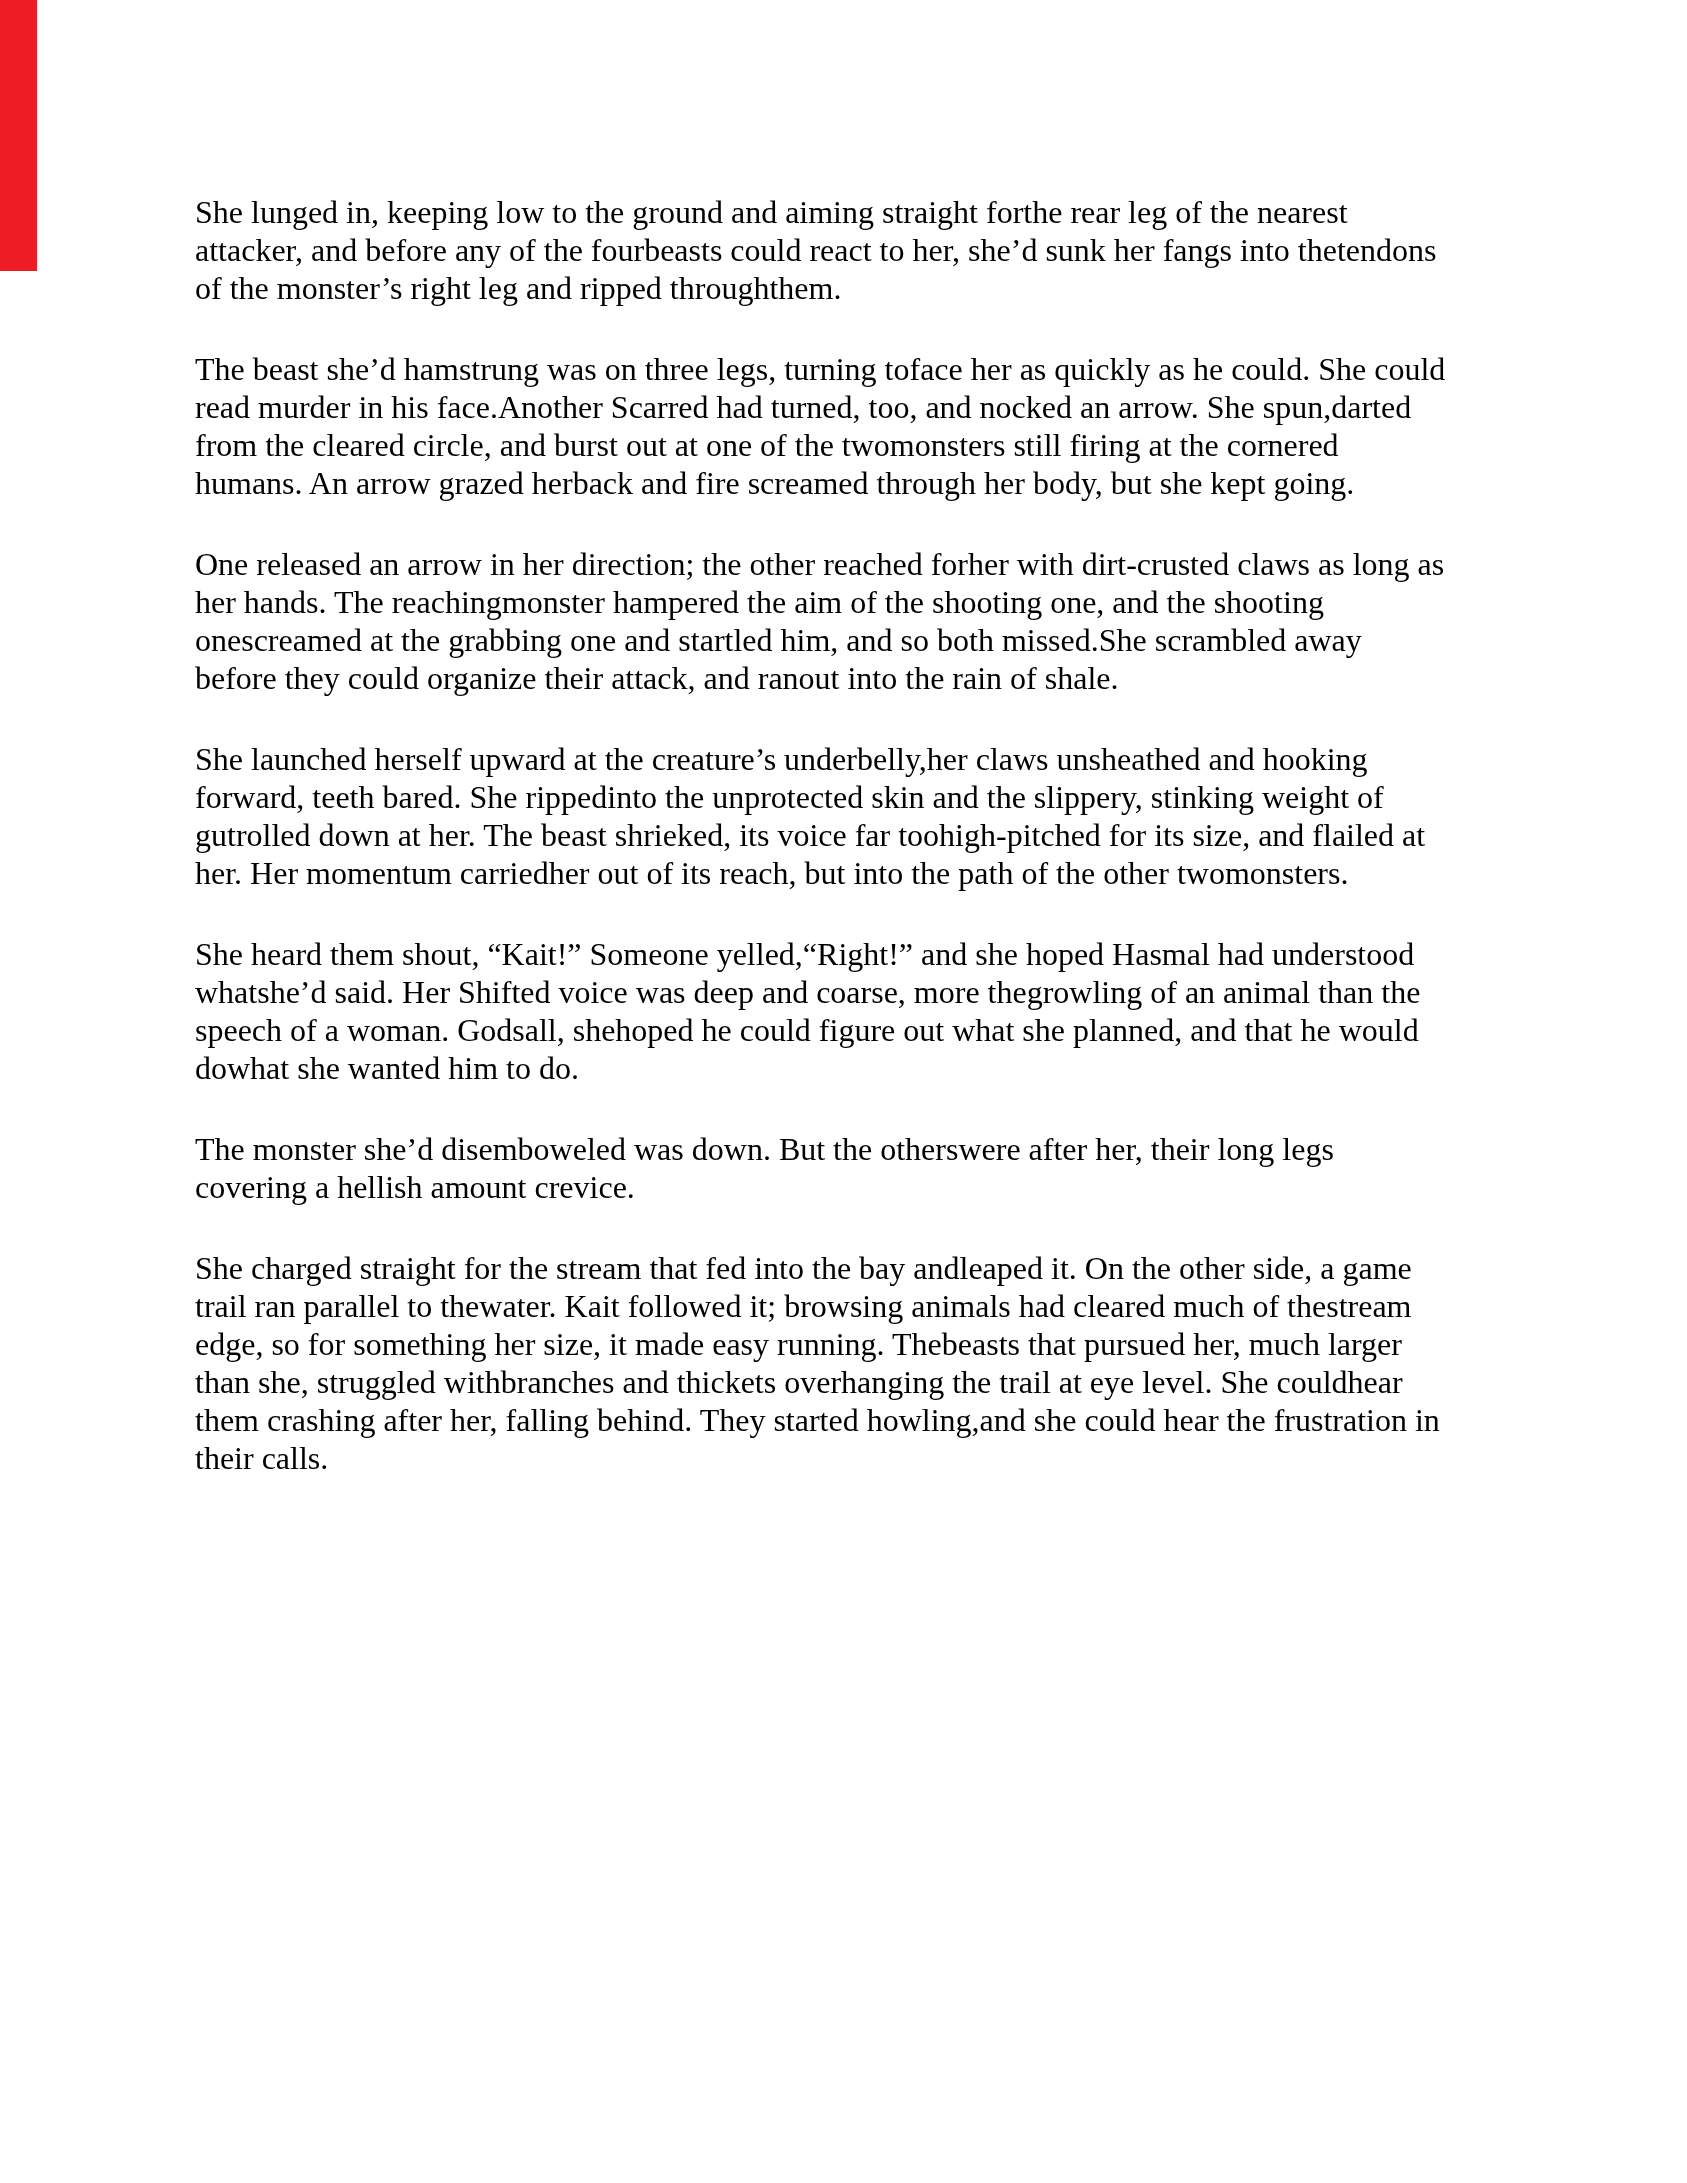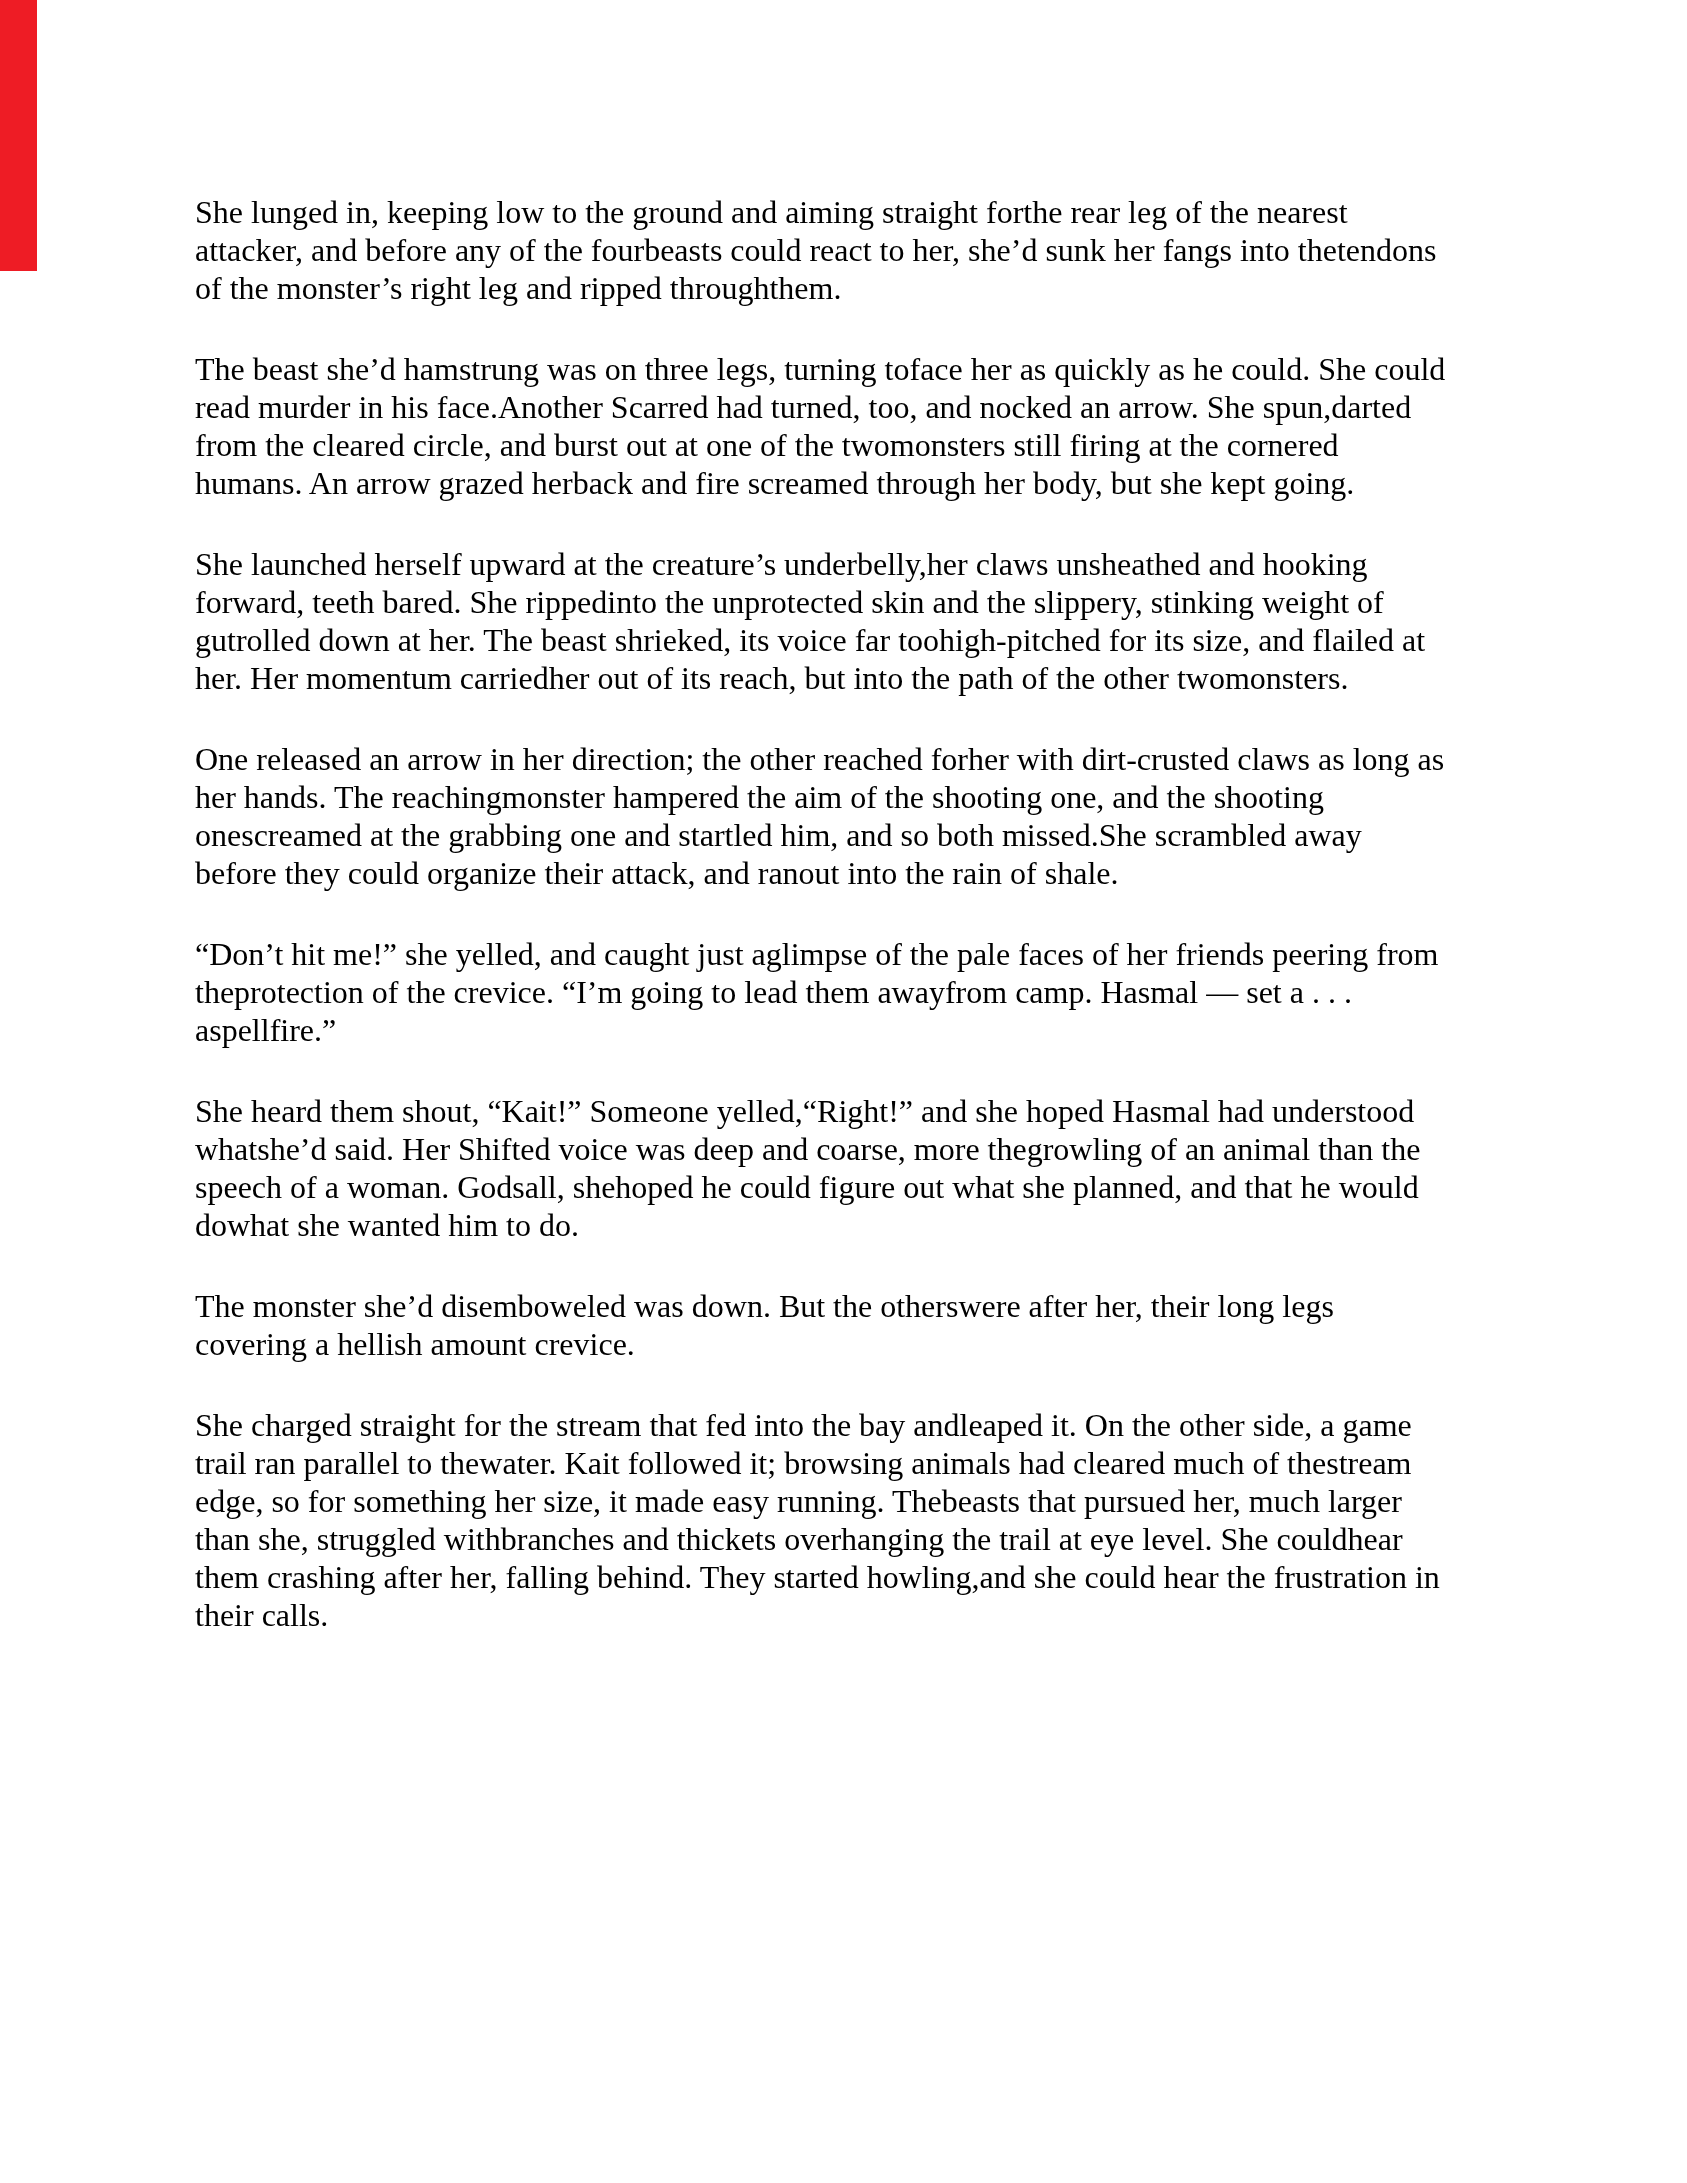--- a/index.html
+++ b/index.html
@@ -42,31 +42,28 @@
 <div class="page" style="background: rgb(255, 255, 255);">
   <div class="edge-marker" style="background: rgb(238, 28, 37);"></div>
   <div class="text-block" style="color: rgb(0, 0, 0);">
       <p class="para">She lunged in, keeping low to the ground and aiming straight forthe rear leg of the nearest
 attacker, and before any of the fourbeasts could react to her, she’d sunk her fangs into thetendons
 of the monster’s right leg and ripped throughthem.</p>
       <p class="para">The beast she’d hamstrung was on three legs, turning toface her as quickly as he could. She could
 read murder in his face.Another Scarred had turned, too, and nocked an arrow. She spun,darted
 from the cleared circle, and burst out at one of the twomonsters still firing at the cornered
 humans. An arrow grazed herback and fire screamed through her body, but she kept going.</p>
+      <p class="para">One released an arrow in her direction; the other reached forher with dirt-crusted claws as long as
+her hands. The reachingmonster hampered the aim of the shooting one, and the shooting
+onescreamed at the grabbing one and startled him, and so both missed.She scrambled away
+before they could organize their attack, and ranout into the rain of shale.</p>
       <p class="para">She launched herself upward at the creature’s underbelly,her claws unsheathed and hooking
 forward, teeth bared. She rippedinto the unprotected skin and the slippery, stinking weight of
 gutrolled down at her. The beast shrieked, its voice far toohigh-pitched for its size, and flailed at
 her. Her momentum carriedher out of its reach, but into the path of the other twomonsters.</p>
-      <p class="para">One released an arrow in her direction; the other reached forher with dirt-crusted claws as long as
-her hands. The reachingmonster hampered the aim of the shooting one, and the shooting
-onescreamed at the grabbing one and startled him, and so both missed.She scrambled away
-before they could organize their attack, and ranout into the rain of shale.</p>
-      <p class="para">“Don’t hit me!” she yelled, and caught just aglimpse of the pale faces of her friends peering from
-theprotection of the crevice. “I’m going to lead them awayfrom camp. Hasmal — set a . . .
-aspellfire.”</p>
       <p class="para">She heard them shout, “Kait!” Someone yelled,“Right!” and she hoped Hasmal had understood
 whatshe’d said. Her Shifted voice was deep and coarse, more thegrowling of an animal than the
 speech of a woman. Godsall, shehoped he could figure out what she planned, and that he would
 dowhat she wanted him to do.</p>
       <p class="para">The monster she’d disemboweled was down. But the otherswere after her, their long legs
 covering a hellish amount crevice.</p>
       <p class="para">She charged straight for the stream that fed into the bay andleaped it. On the other side, a game
 trail ran parallel to thewater. Kait followed it; browsing animals had cleared much of thestream
 edge, so for something her size, it made easy running. Thebeasts that pursued her, much larger
 than she, struggled withbranches and thickets overhanging the trail at eye level. She couldhear

